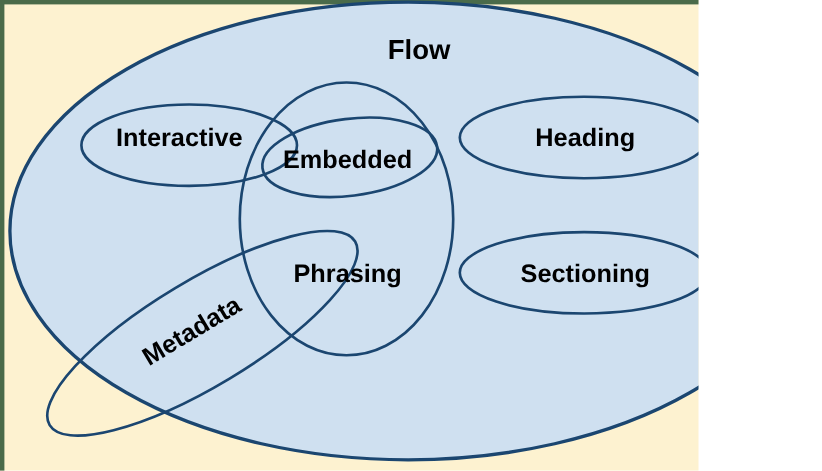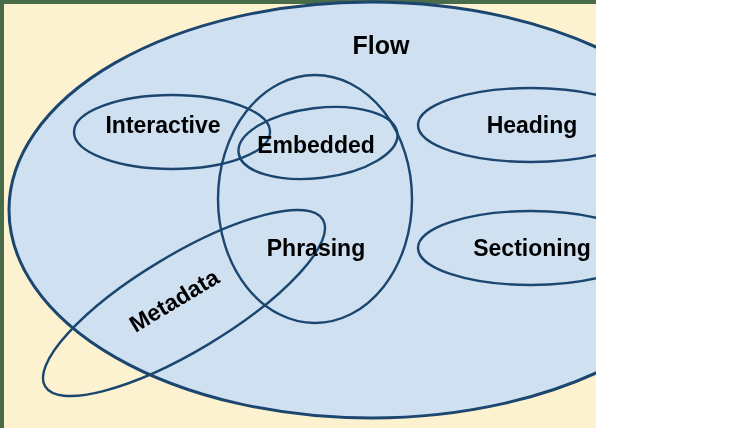--- a/index.html
+++ b/index.html
@@ -6,20 +6,21 @@
     margin: 0;
     padding: 0;
     background: #ffffff;
   }
   #canvas {
     position: relative;
     width: 596px;
     height: 428px;
     overflow: hidden;
     font-family: "Liberation Sans", sans-serif;
+    padding-left: 39px;
   }
   #diagram-svg {
     position: absolute;
     top: 0;
     left: 0;
     width: 747px;
     height: 428px;
     display: block;
   }
   .set-label {

